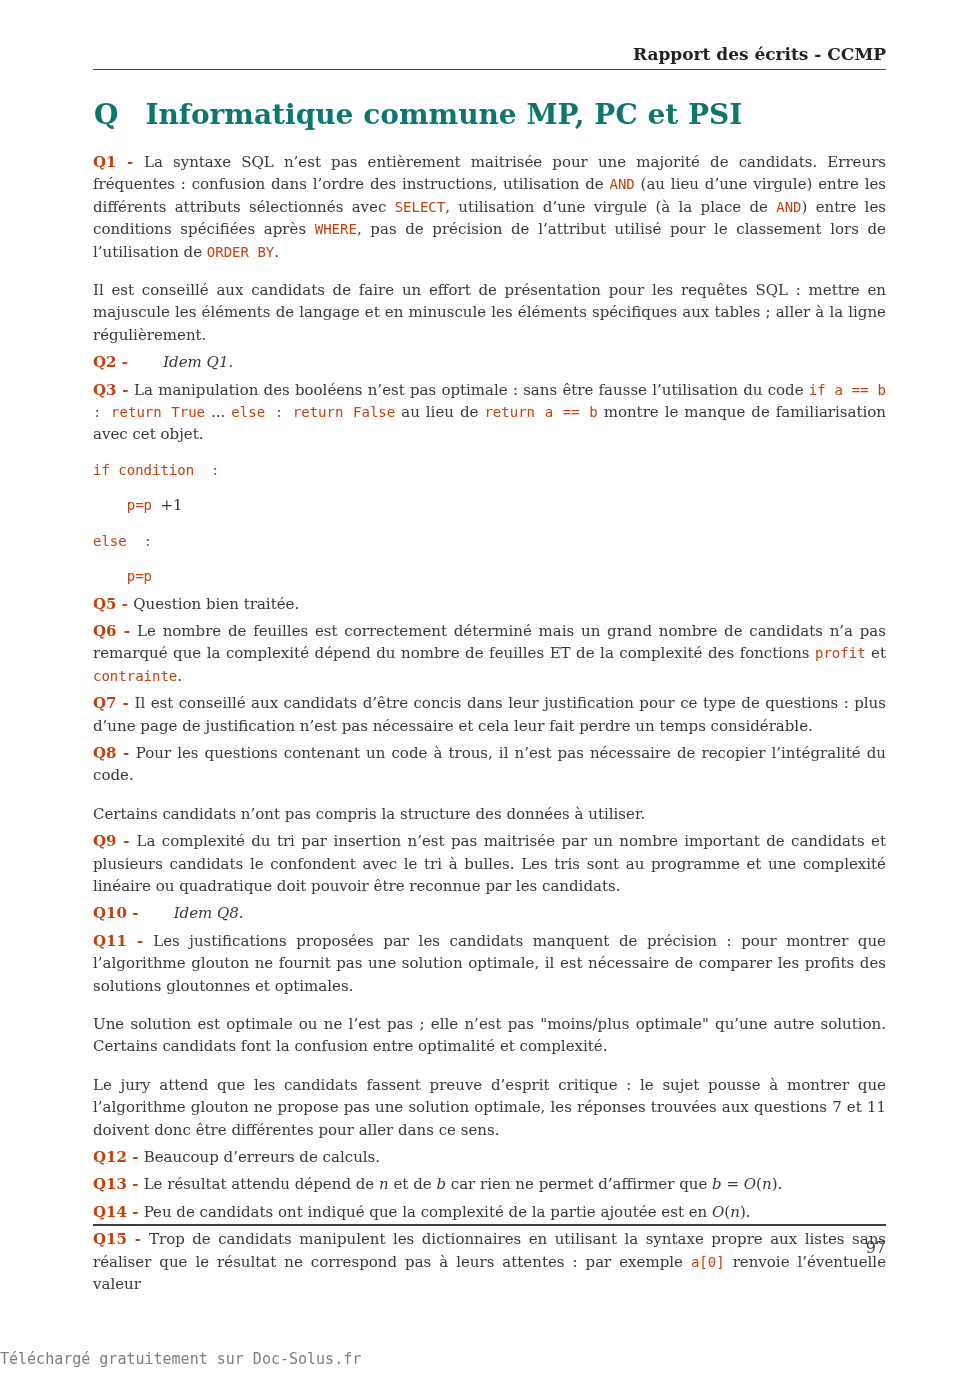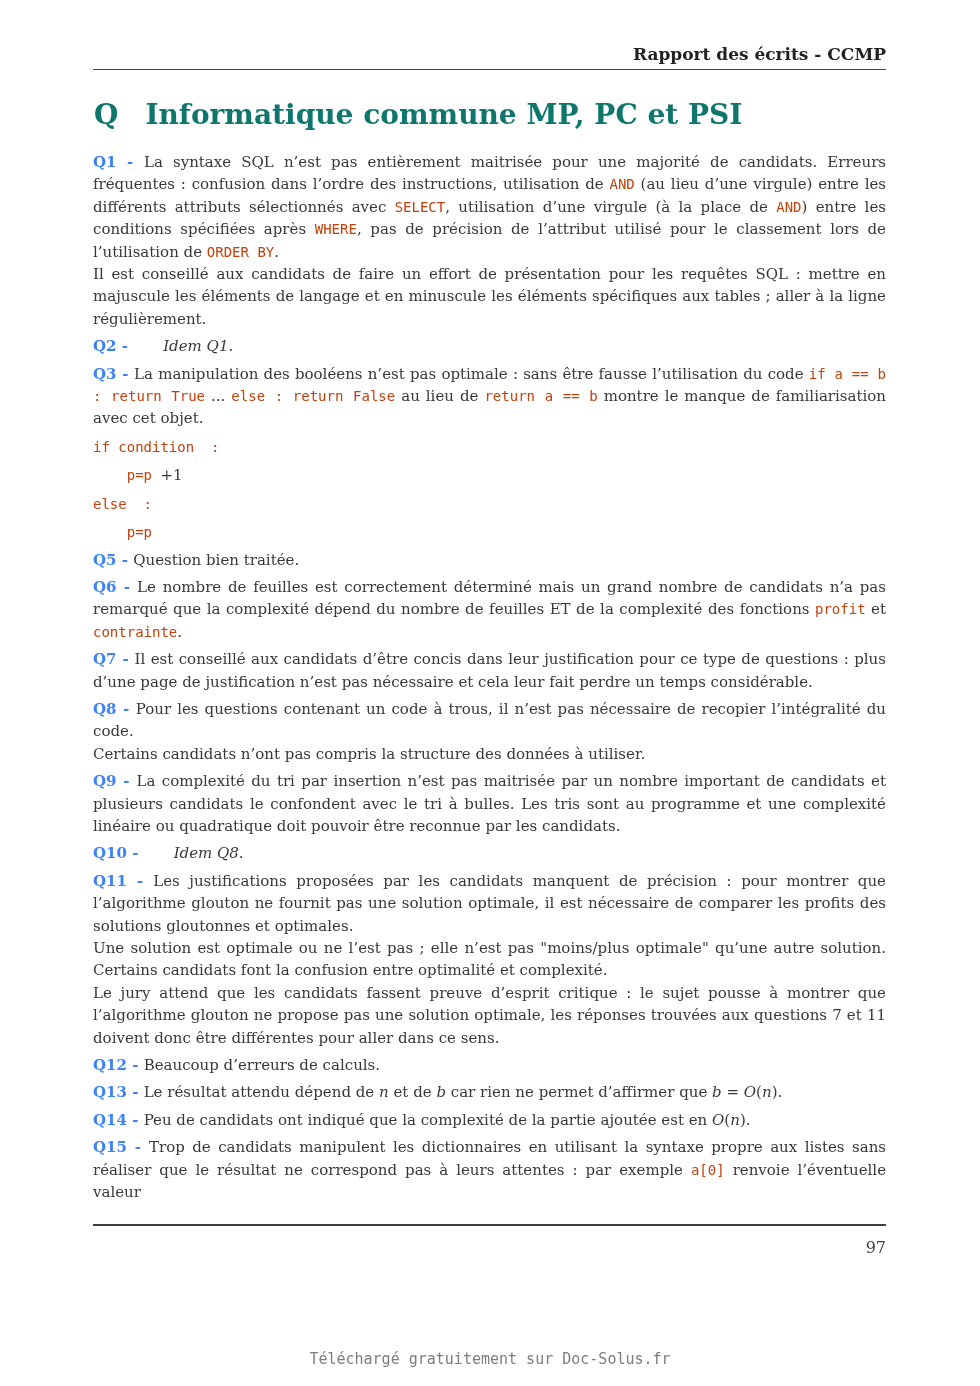--- a/index.html
+++ b/index.html
@@ -24,40 +24,40 @@
     font-size:28px;font-weight:bold;color:#0f766e;
     font-family:"DejaVu Serif", serif;
   }
   .sec-num{display:inline-block;margin-right:27px;}
   .doc-body{
     position:absolute;top:146px;left:93px;width:793px;
     font-size:15px;line-height:22.4px;
   }
   .doc-body p{margin:0;text-align:justify;}
   .doc-body p.q{margin-top:5px;}
-  .doc-body p.cont{margin-top:0;}
+  .doc-body p.cont{margin-top:16px;}
   .doc-body p.code{
-    margin-top:6px;text-align:left;white-space:pre;
+    margin-top:13px;text-align:left;white-space:pre;
   }
-  .run-b{font-weight:bold;color:#3b82f6;}
+  .run-b{font-weight:bold;color:#c2410c;}
   .run-i{font-style:italic;margin-left:30px;}
   .run-m{font-family:"DejaVu Sans Mono", monospace;font-size:14px;color:#c2410c;}
   .run-math{font-style:italic;}
   .run-cal{font-style:italic;font-family:"DejaVu Serif", serif;}
   .foot-rule{
     position:absolute;top:1224px;left:93px;width:793px;height:2px;
     background:#3f3f3f;
   }
   .page-num{
     position:absolute;top:1238px;left:93px;width:793px;
     text-align:right;font-size:16px;color:#444444;
   }
   .dl-note{
     position:absolute;top:1350px;left:0;width:980px;
-    text-align:center;
+    text-align:left;
     font-family:"DejaVu Sans Mono", monospace;
     font-size:15px;color:#7d7d7d;
   }
 </style>
 </head>
 <body>
 
 <div class="page">
 
   <div class="header-title">Rapport des écrits - CCMP</div>

